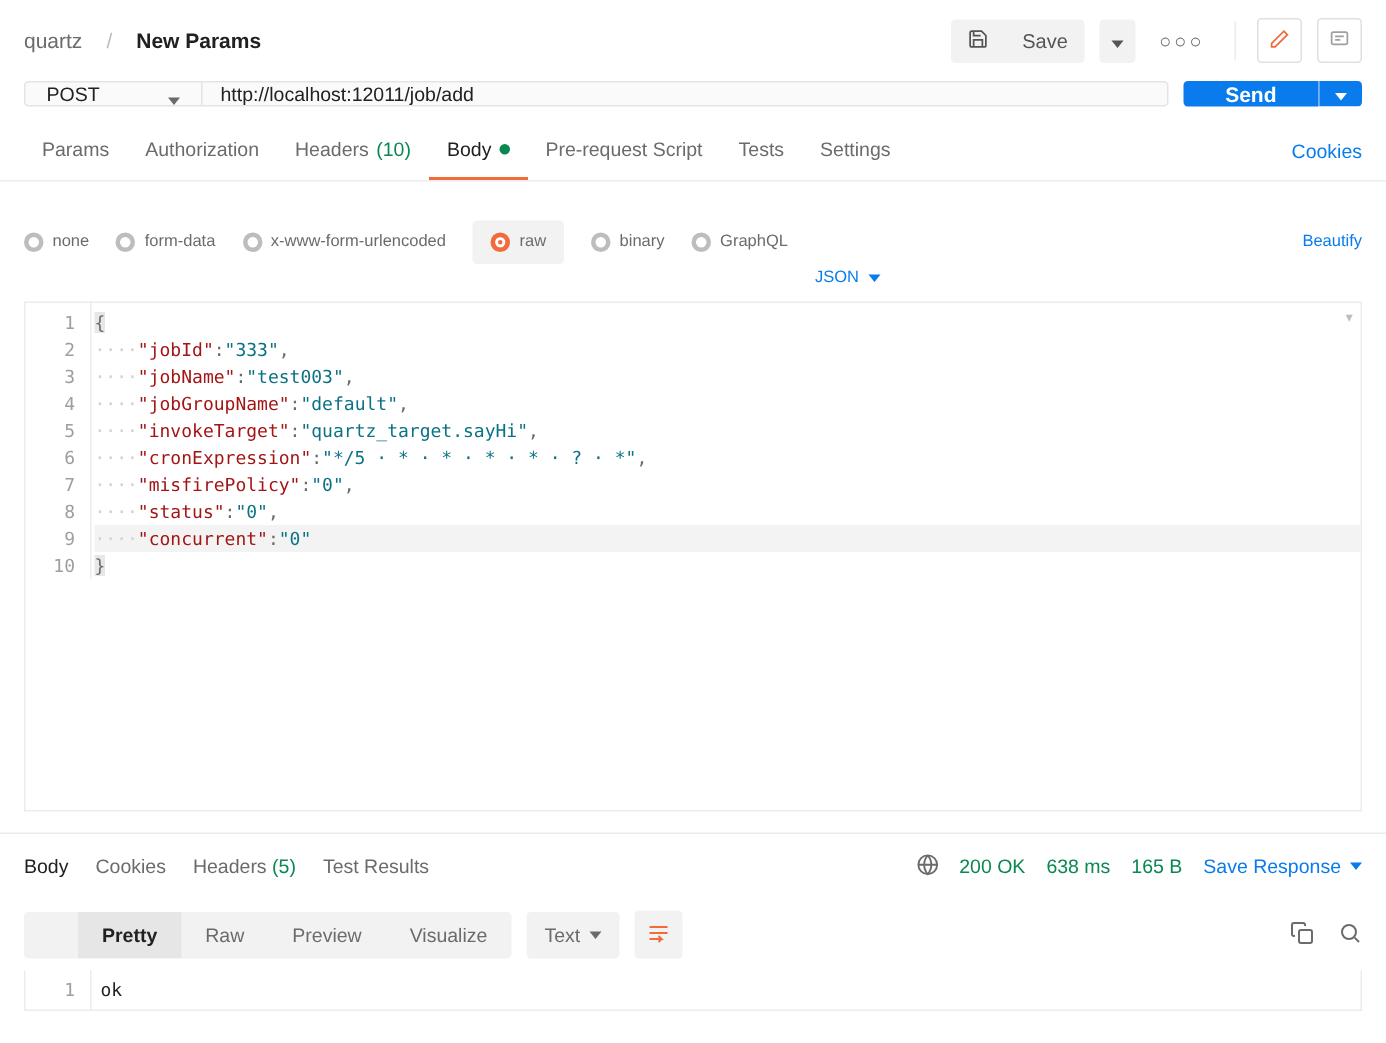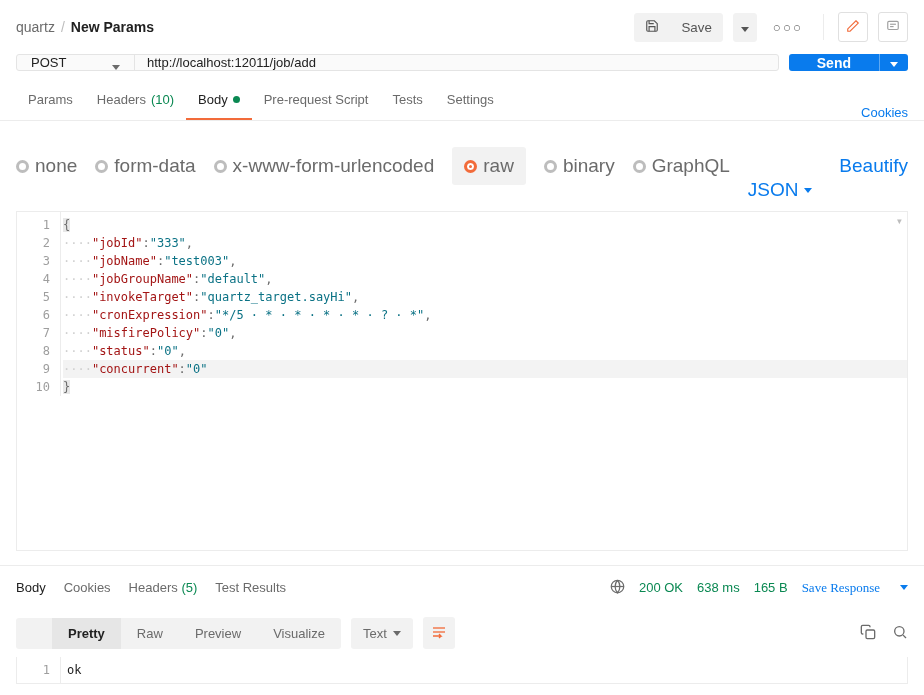--- a/index.html
+++ b/index.html
@@ -4,21 +4,21 @@
 <style>
   * { box-sizing: border-box; margin: 0; padding: 0; }
   body {
     width: 924px; height: 695px;
     font-family: -apple-system, BlinkMacSystemFont, "Segoe UI", Helvetica, Arial, sans-serif;
     font-size: 13px; color: #212121; background: #fff; overflow: hidden;
   }
 
   
   .topbar { display:flex; align-items:center; justify-content:space-between; padding:12px 16px 8px 16px; }
-  .breadcrumb { display:flex; align-items:center; gap:6px; font-size:14px; }
+  .breadcrumb { display:flex; align-items:center; gap:16px; font-size:14px; }
   .crumb-parent { color:#6b6b6b; }
   .crumb-sep { color:#bdbdbd; }
   .crumb-current { color:#212121; font-weight:600; }
   .topbar-actions { display:flex; align-items:center; gap:10px; }
   .save-btn { display:flex; align-items:center; gap:22px; background:#f2f2f2; border:1px solid #f2f2f2; padding:5px 10px; border-radius:3px; cursor:pointer; color:#555; }
   .save-caret-btn { background:#f2f2f2; border:1px solid #f2f2f2; padding:6px 7px; border-radius:3px; cursor:pointer; color:#555; }
   .dots-btn { border:none; background:none; cursor:pointer; color:#6b6b6b; padding:4px 6px; letter-spacing:2px; }
   .vsep { width:1px; height:26px; background:#ececec; margin:0 4px; }
   .outline-icon-btn { width:30px; height:30px; border:1px solid #e0e0e0; border-radius:3px; display:flex; align-items:center; justify-content:center; cursor:pointer; background:#fff; }
   .outline-icon-btn.orange { color:#f26b3a; }
@@ -27,30 +27,30 @@
   
   .urlrow { display:flex; gap:10px; padding:4px 16px 10px 16px; }
   .method-url-group { flex:1; display:flex; border:1px solid #e4e4e4; border-radius:3px; background:#fafafa; }
   .method-select { width:118px; display:flex; align-items:flex-end; justify-content:space-between; padding:0 14px; font-weight:400; border-right:1px solid #e4e4e4; cursor:pointer; user-select:none; }
   .url-input { flex:1; border:none; outline:none; background:transparent; padding:0 12px; font-size:13px; color:#212121; }
   .send-group { display:flex; }
   .send-btn { background:#097bed; color:#fff; border:none; font-weight:600; font-size:14px; padding:0 28px; border-top-left-radius:3px; border-bottom-left-radius:3px; cursor:pointer; }
   .send-caret { background:#097bed; color:#fff; border:none; padding:0 10px; border-top-right-radius:3px; border-bottom-right-radius:3px; border-left:1px solid rgba(255,255,255,.35); cursor:pointer; }
 
   
-  .req-tabs { display:flex; align-items:flex-end; padding:0 16px; border-bottom:1px solid #ececec; height:40px; font-size:13px; }
+  .req-tabs { display:flex; align-items:center; padding:0 16px; border-bottom:1px solid #ececec; height:40px; font-size:13px; }
   .req-tab { padding:0 12px; height:100%; display:flex; align-items:center; gap:5px; color:#6b6b6b; cursor:pointer; border-bottom:2px solid transparent; }
   .req-tab.active { color:#212121; border-bottom:2px solid #f26b3a; }
   .count { color:#0a8852; }
   .dot-indicator { width:7px; height:7px; border-radius:50%; background:#0a8852; display:inline-block; }
   .spacer { flex:1; }
   .cookies-link { color:#097bed; cursor:pointer; }
 
   
-  .bodytype { display:flex; align-items:center; gap:18px; padding:10px 16px; font-size:19px; }
+  .bodytype { display:flex; align-items:center; gap:18px; padding:10px 16px; font-size:11px; }
   .radio { display:flex; align-items:center; gap:6px; color:#6b6b6b; cursor:pointer; }
   .radio .r { width:13px; height:13px; border-radius:50%; border:3px solid #bdbdbd; display:inline-block; }
   .radio.sel .r { border-color:#f26b3a; box-shadow: inset 0 0 0 2px #fff, inset 0 0 0 10px #f26b3a; }
   .json-select { color:#097bed; display:flex; align-items:center; gap:6px; cursor:pointer;margin-top:48px; }
   .beautify { margin-left:auto; color:#097bed; cursor:pointer; }
 
   
   .editor { margin:0 16px; border:1px solid #ececec; height:340px; overflow:hidden; font-family:Menlo, Consolas, monospace; font-size:12px; line-height:18px; position:relative; }
   .editor-inner { display:flex; }
   .gutter { border-right:1px solid #ececec; color:#9e9e9e; padding:4px 10px 0 0; text-align:right; min-width:44px; user-select:none; }
@@ -64,21 +64,21 @@
   .codeline.highlight { background:#f3f3f3; }
   .caret-fold { position:absolute; right:4px; top:0; color:#bdbdbd; }
   .hl-bracket { background:#e7e7e7; }
 
   
   .resp-header { display:flex; align-items:center; border-top:1px solid #ececec; margin-top:14px; padding:0 16px; height:44px; gap:18px; font-size:13px; }
   .resp-header .link { color:#6b6b6b; cursor:pointer; }
   .resp-header .link.active { color:#212121; }
   .resp-right { margin-left:auto; display:flex; align-items:center; gap:14px; }
   .status-ok { color:#0a8852; }
-  .save-resp { color:#097bed; cursor:pointer; display:flex; align-items:center; gap:20px;font-family:Liberation Serif, serif; }
+  .save-resp { color:#097bed; cursor:pointer; display:flex; align-items:center; gap:6px; }
 
   
   .resp-toolbar { display:flex; align-items:center; padding:8px 16px; gap:10px; }
   .seg { display:flex; background:#f2f2f2; border-radius:3px; overflow:hidden;padding-left:36px; }
   .seg button { border:none; background:transparent; padding:8px 16px; color:#6b6b6b; cursor:pointer; font-size:13px; }
   .seg button.active { background:#e6e6e6; color:#212121; font-weight:600; }
   .sel { background:#f2f2f2; border:none; padding:8px 12px; border-radius:3px; color:#6b6b6b; cursor:pointer; display:flex; align-items:center; gap:6px; }
   .wrap-btn { width:32px; height:32px; background:#f2f2f2; border:none; border-radius:3px; display:flex; align-items:center; justify-content:center; color:#f26b3a; cursor:pointer; }
   .tb-right { margin-left:auto; display:flex; gap:16px; color:#6b6b6b; }
   .tb-icon { cursor:pointer; }
@@ -147,20 +147,21 @@
   <div class="send-group">
     <button class="send-btn">Send</button>
     <button class="send-caret">
       <span class="caret-down"></span>
     </button>
   </div>
 </div>
 
 <div class="req-tabs">
   <div class="req-tab">Params</div>
+  <div class="req-tab">Authorization</div>
   <div class="req-tab">
     <span>Headers</span>
     <span class="count">(10)</span>
   </div>
   <div class="req-tab active">
     <span>Body</span>
     <span class="dot-indicator"></span>
   </div>
   <div class="req-tab">Pre-request Script</div>
   <div class="req-tab">Tests</div>

